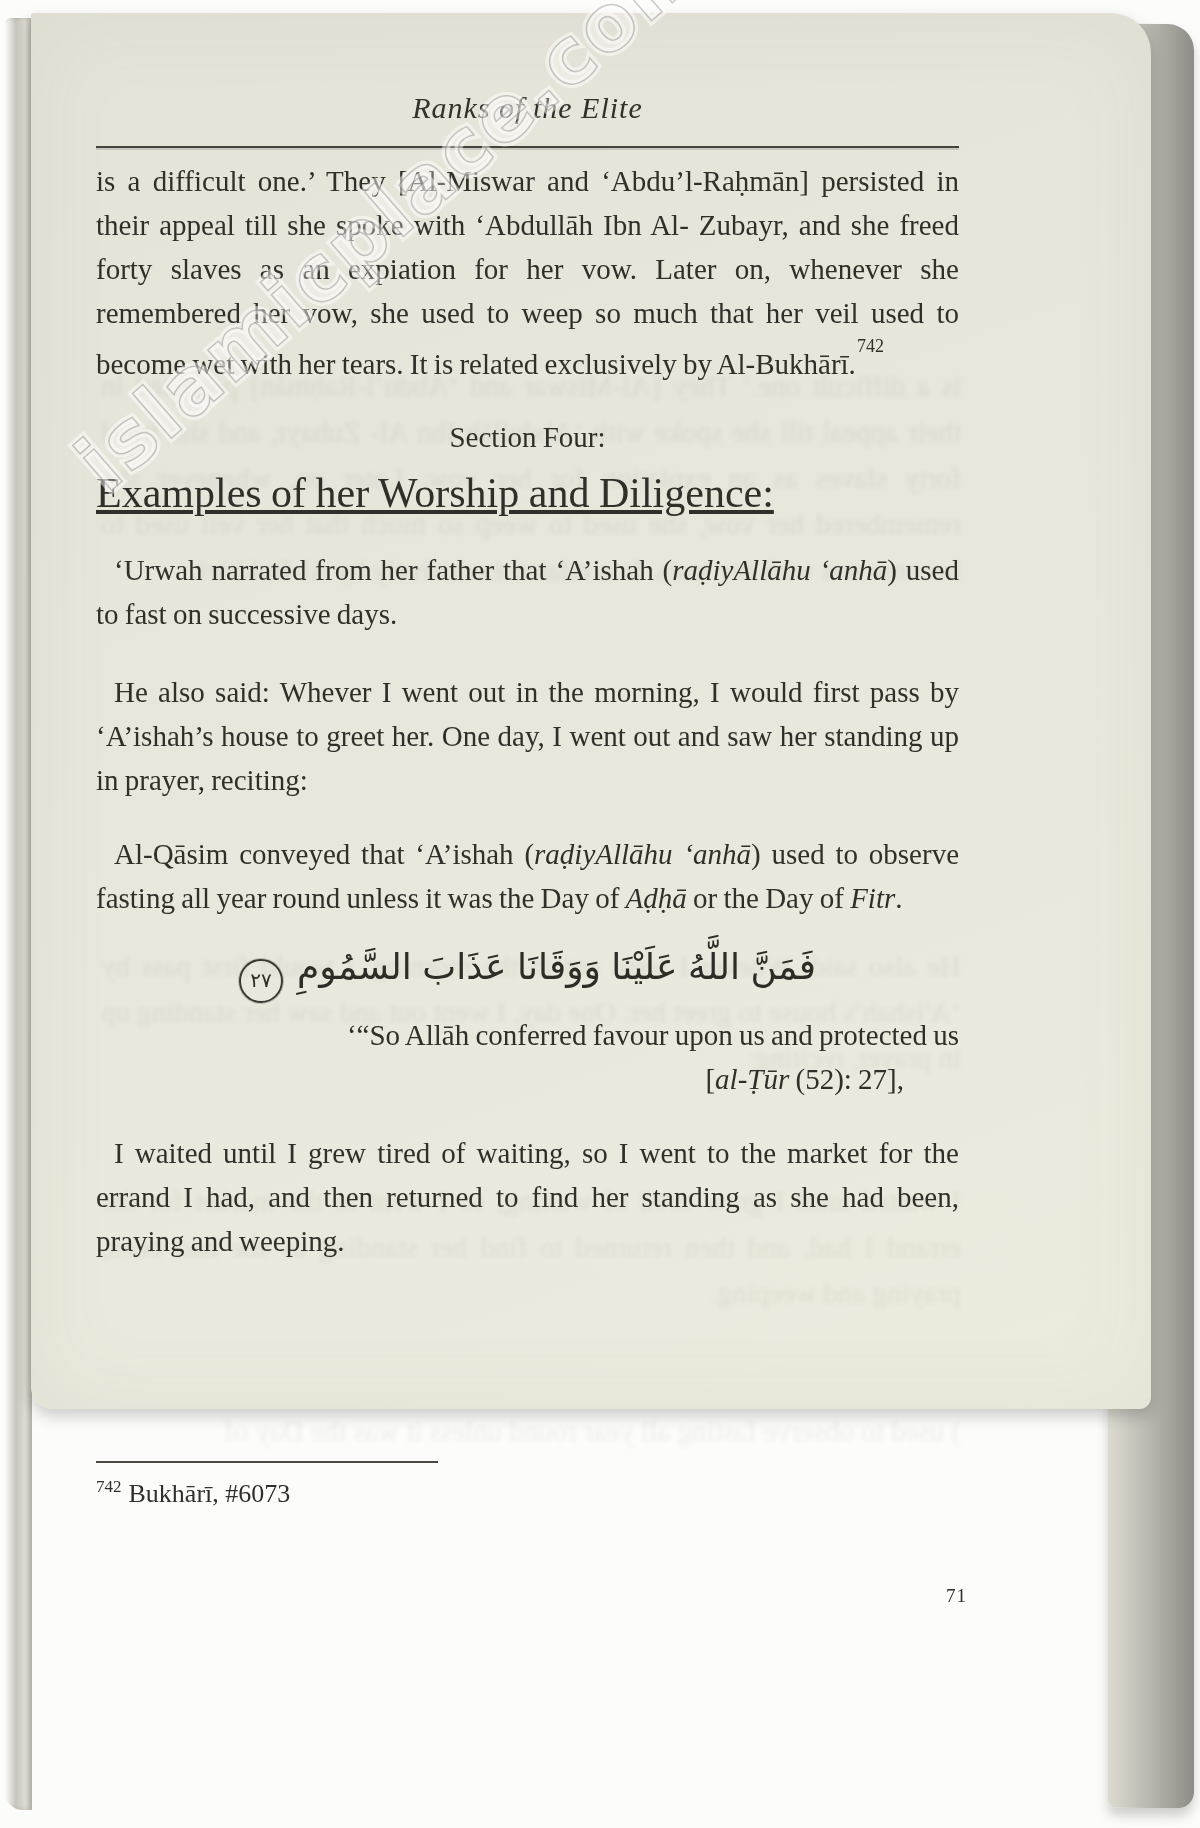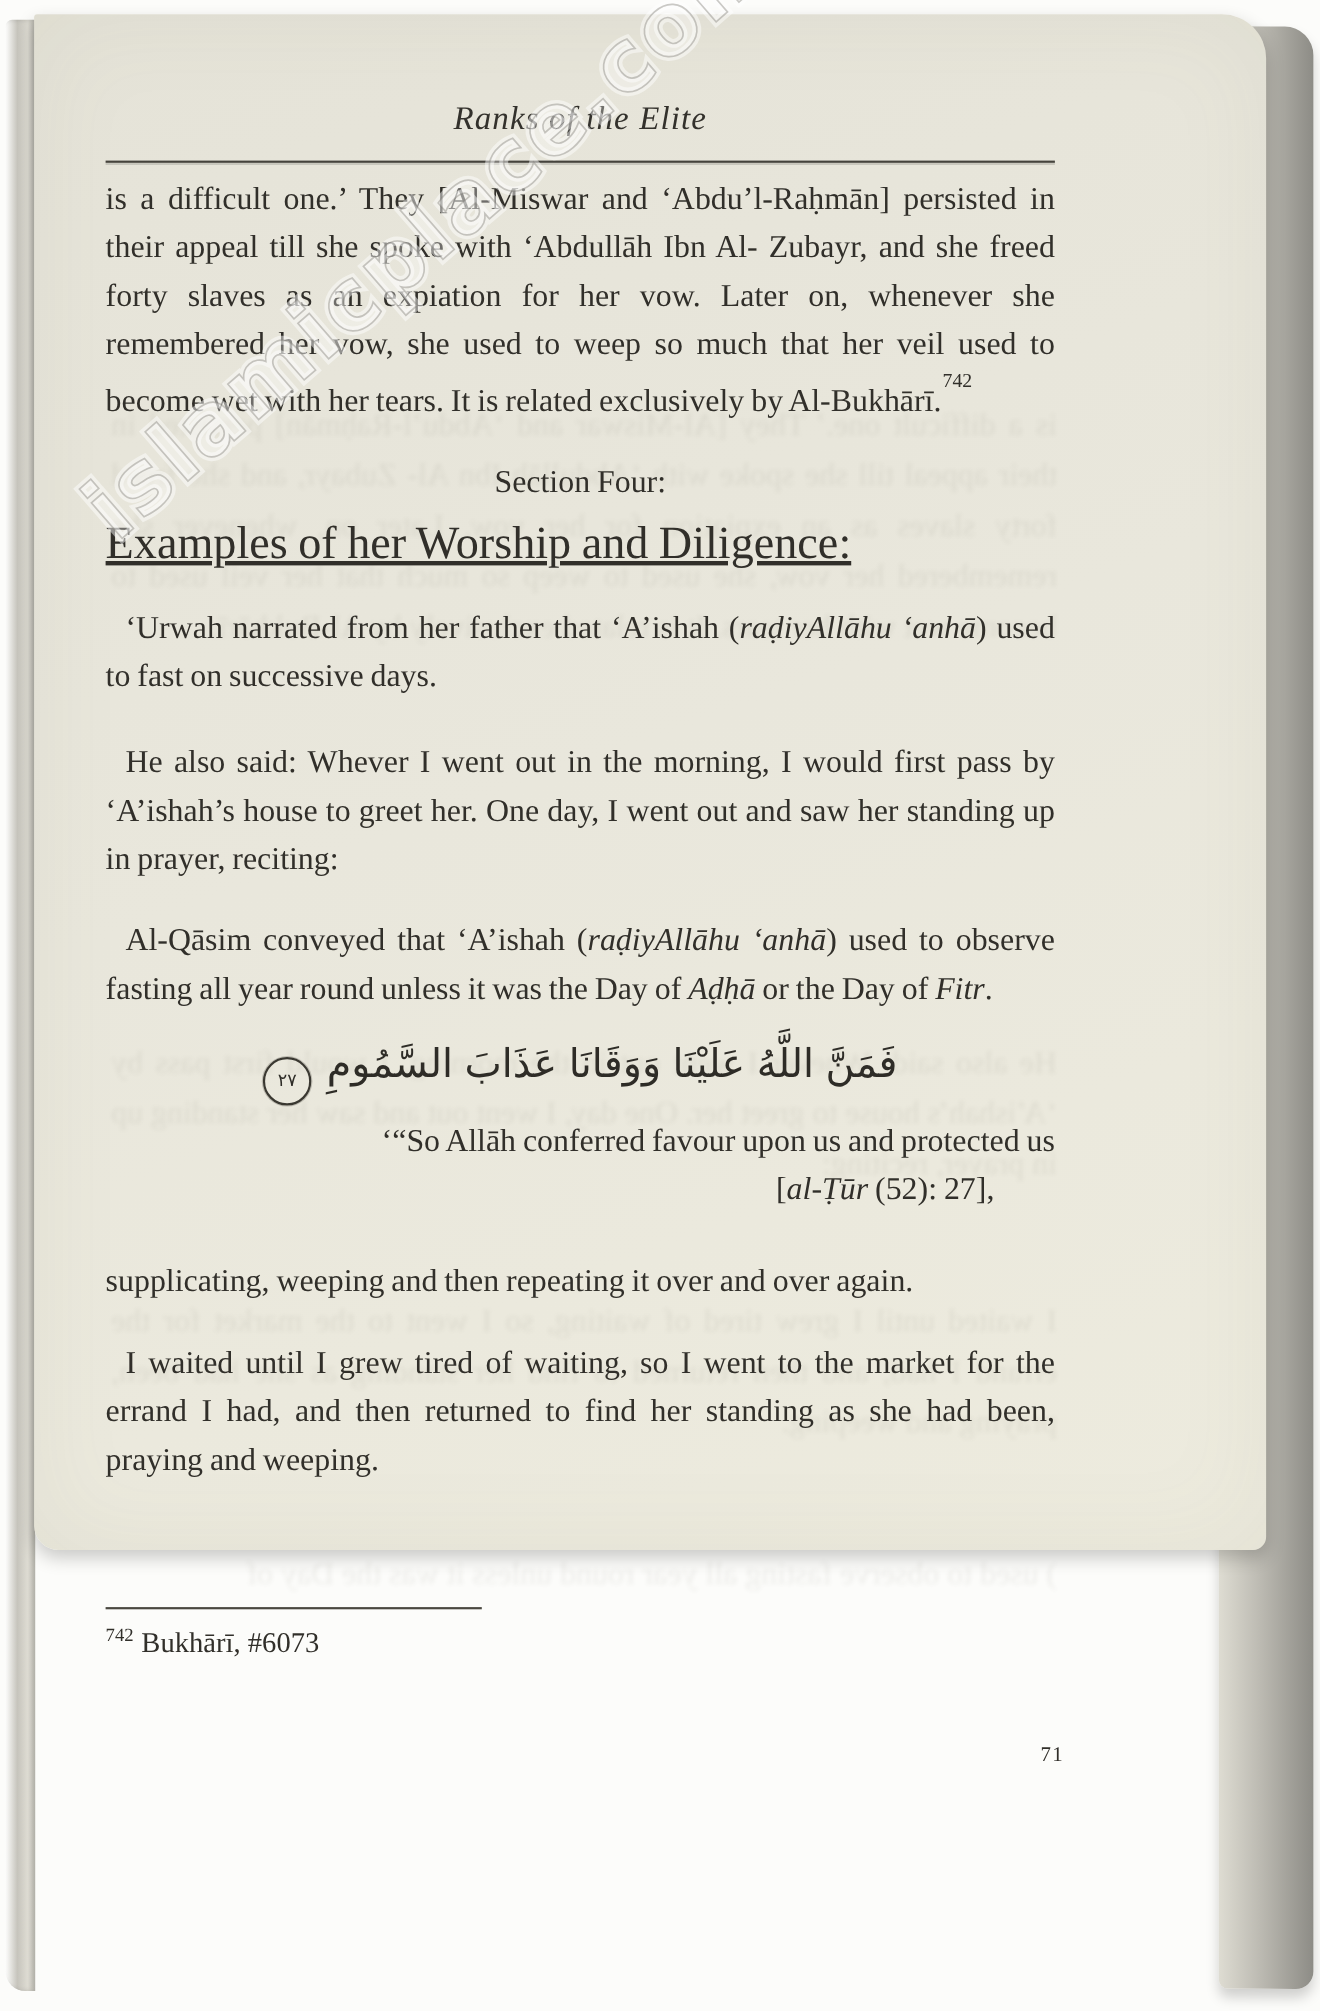--- a/index.html
+++ b/index.html
@@ -51,21 +51,21 @@
   .p6{margin-top:30px !important;}
   .sec{margin:28px 0 0;font-size:29px;font-weight:normal;text-align:center;line-height:46px;}
   .sec-title{margin:6px 0 0;font-size:42px;font-weight:normal;text-align:left;line-height:54px;text-decoration:underline;}
   .fnref{font-size:18px;position:relative;top:-11px;margin-left:1px;}
   .arabic{
     margin-top:16px;text-align:center;direction:rtl;
     font-family:"DejaVu Sans",sans-serif;font-size:36px;line-height:62px;color:#2e2c27;
   }
   .ayah-medallion{
     display:inline-block;width:40px;height:40px;border:2px solid #3a3831;border-radius:50%;
-    font-size:16px;line-height:38px;text-align:center;vertical-align:-8px;margin:0 14px 0 0;
+    font-size:20px;line-height:38px;text-align:center;vertical-align:-8px;margin:0 14px 0 0;
     box-shadow:0 0 0 1px rgba(58,56,49,.25);
   }
   .quote{margin-top:10px;padding-left:120px;text-align:right;}
   .qline{white-space:nowrap;}
   .citation{text-align:right;padding-right:55px;}
   .footnote-block{position:absolute;left:65px;top:1448px;width:863px;color:#312f2a;}
   .footnote-rule{width:342px;height:2px;background:#4a4840;}
   .footnote{margin-top:14px;font-size:26px;}
   .footnote sup{font-size:17px;margin-right:7px;}
   .page-number{
@@ -123,21 +123,20 @@
       <p class="indent p3"><span>Al-Qāsim conveyed that ‘A’ishah (</span><em>raḍiyAllāhu ‘anhā</em><span>) used to observe fasting all year round unless it was the Day of </span><em>Aḍḥā</em><span> or the Day of </span><em>Fitr</em><span>.</span></p>
 
       <div class="arabic"><span>فَمَنَّ اللَّهُ عَلَيْنَا وَوَقَانَا عَذَابَ السَّمُومِ</span><span class="ayah-medallion">٢٧</span></div>
 
       <div class="quote">
         <div class="qline">‘“So Allāh conferred favour upon us and protected us</div>
       </div>
 
       <div class="citation"><span>[</span><em>al-Ṭūr</em><span> (52): 27],</span></div>
 
-      <p class="p5">supplicating, weeping and then repeating it over and over again.</p>
 
       <p class="indent p6">I waited until I grew tired of waiting, so I went to the market for the errand I had, and then returned to find her standing as she had been, praying and weeping.</p>
 
     </div>
 
     <div class="footnote-block">
       <div class="footnote-rule"></div>
       <div class="footnote"><sup>742</sup><span>Bukhārī, #6073</span></div>
     </div>
 

